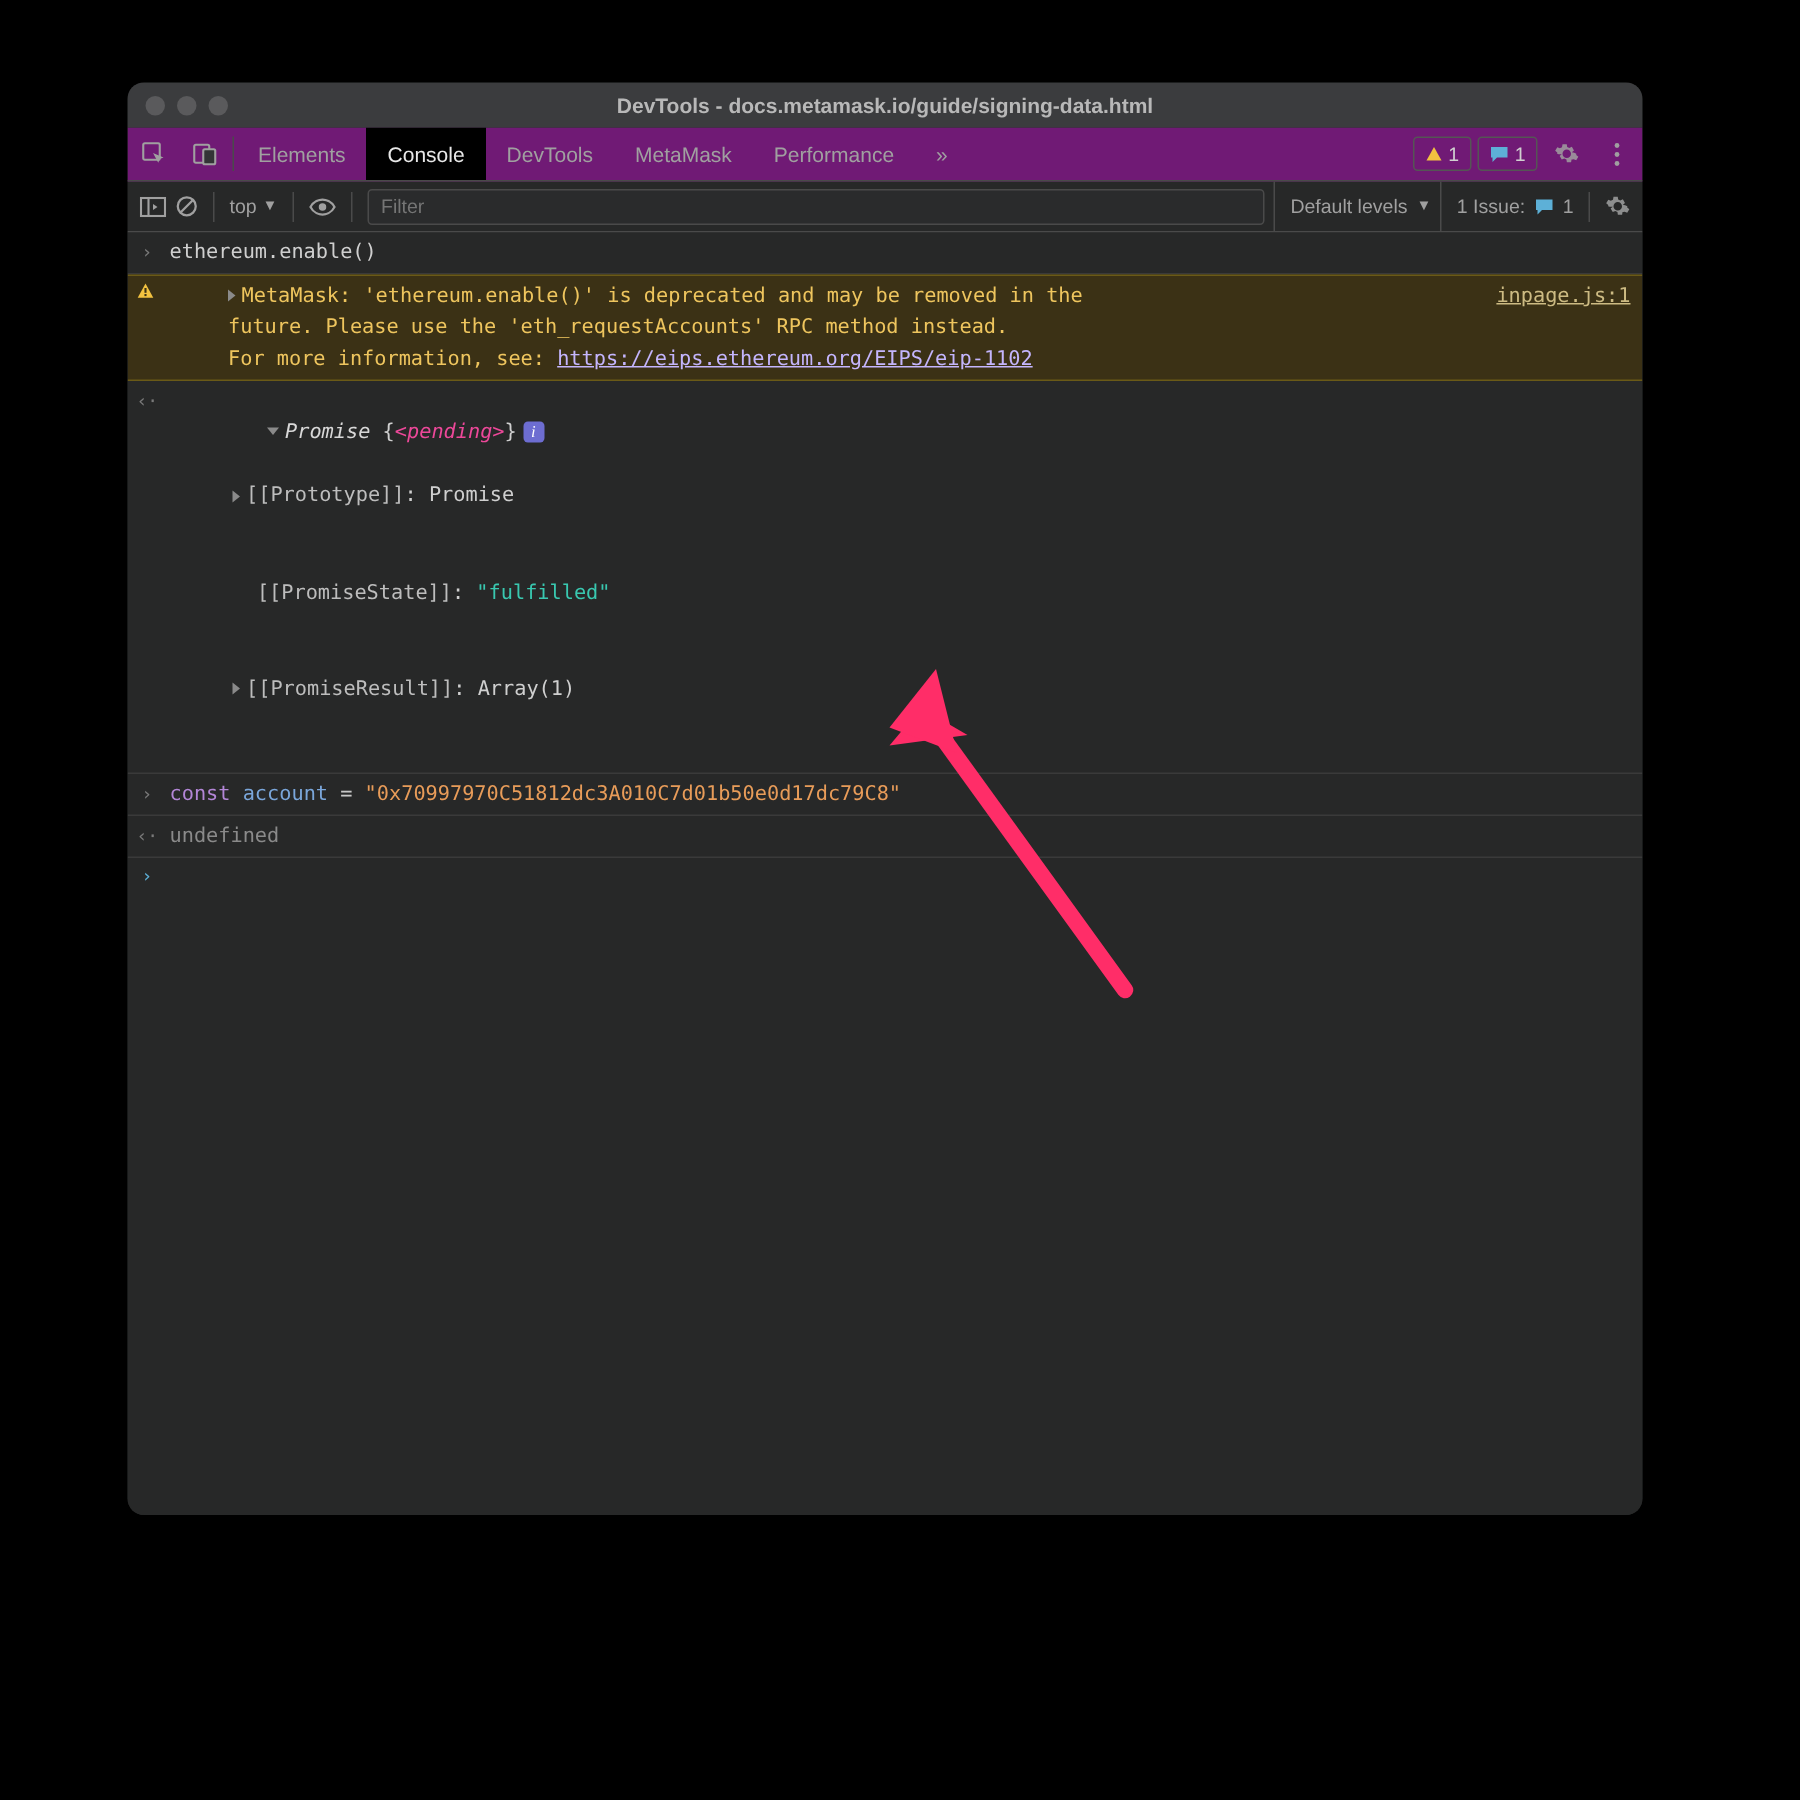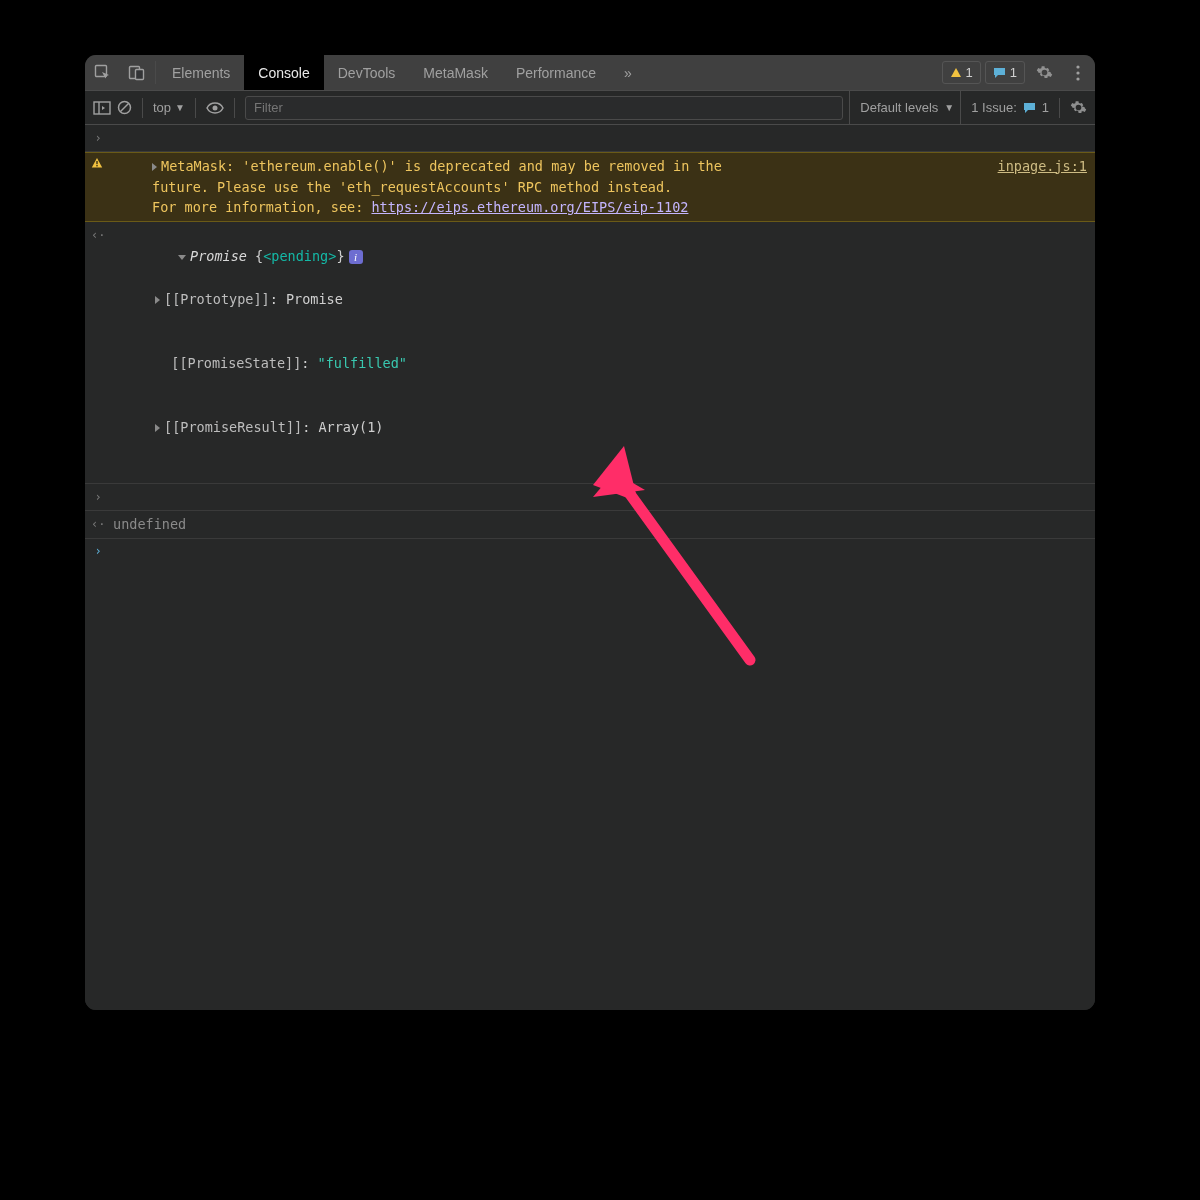--- a/index.html
+++ b/index.html
@@ -46,21 +46,21 @@
   }
   .titlebar-title {
     position: absolute;
     left: 0; right: 0;
     text-align: center;
     font-weight: 600;
     pointer-events: none;
   }
   .tabbar {
     height: 36px;
-    background: #404040;
+    background: #701a75;
     border-bottom: 1px solid #4a4a4a;
     display: flex;
     align-items: stretch;
     font-size: 14px;
     color: #a0a0a0;
   }
   .tabbar .iconbtn {
     width: 34px;
     display: flex;
     align-items: center;
@@ -180,21 +180,21 @@
     margin-right:4px;
   }
   .tri.right {
     border-top:4px solid transparent;
     border-bottom:4px solid transparent;
     border-left:5px solid #8a8a8a;
     border-right:none;
   }
   .obj { color:#cfcfcf; }
   .obj .promise { font-style: italic; color:#d8d8d8; }
-  .obj .pending { color:#14b8a6; }
+  .obj .pending { color:#ec4899; font-style: italic; }
   .info-i {
     display:inline-block; width:14px; height:14px;
     background:#6d6dd1; color:#fff; border-radius:3px;
     font-size:11px; text-align:center; line-height:14px;
     font-style: italic; font-family: serif;
     vertical-align: middle; margin-left:4px;
   }
   .obj-sub {
     padding-left: 42px;
     line-height:1.65;
@@ -215,20 +215,28 @@
     pointer-events:none;
   }
   .dd { font-size:10px; vertical-align:middle; }
   svg { display:block; }
 </style>
 </head>
 <body>
 
 <div class="window">
 
+  <div class="titlebar">
+    <div class="traffic">
+      <span></span>
+      <span></span>
+      <span></span>
+    </div>
+    <div class="titlebar-title">DevTools - docs.metamask.io/guide/signing-data.html</div>
+  </div>
 
   <div class="tabbar">
     <div class="iconbtn">
       <svg width="17" height="17" viewBox="0 0 17 17" fill="none" stroke="currentColor" stroke-width="1.4">
         <rect x="1.5" y="1.5" width="11" height="11" rx="1"></rect>
         <path d="M8 8 l7 3 -2.5 1 -1 2.5z" fill="currentColor" stroke="none"></path>
       </svg>
     </div>
     <div class="iconbtn">
       <svg width="17" height="17" viewBox="0 0 17 17" fill="none" stroke="currentColor" stroke-width="1.4">
@@ -314,20 +322,21 @@
       <svg width="17" height="17" viewBox="0 0 24 24" fill="#a0a0a0">
           <path d="M12 8a4 4 0 100 8 4 4 0 000-8zm9 4a7 7 0 01-.1 1.2l2 1.6-2 3.4-2.4-1a7 7 0 01-2 .1l-.4 2.6h-4l-.4-2.6a7 7 0 01-2-.9l-2.4 1-2-3.4 2-1.6A7 7 0 013 12a7 7 0 01.1-1.2l-2-1.6 2-3.4 2.4 1a7 7 0 012-.9L8 3h4l.4 2.6a7 7 0 012 .9l2.4-1 2 3.4-2 1.6A7 7 0 0121 12z" opacity=".85"></path>
         </svg>
     </div>
   </div>
 
   <div class="console">
 
     <div class="line">
       <div class="gutter">›</div>
+      <div class="content">ethereum.enable()</div>
     </div>
 
     <div class="line warn">
       <div class="gutter">
         <svg width="12" height="12" viewBox="0 0 12 12">
             <path d="M6 1 L11.2 10.5 H0.8 Z" fill="#f2c240"></path>
             <rect x="5.3" y="4" width="1.4" height="3.2" fill="#3b3115"></rect>
             <rect x="5.3" y="8" width="1.4" height="1.4" fill="#3b3115"></rect>
           </svg>
       </div>
@@ -340,20 +349,21 @@
       <div class="content obj">
         <span class="tri"></span><span class="promise">Promise</span> <span>{</span><span class="pending">&lt;pending&gt;</span><span>}</span><span class="info-i">i</span>
         <div class="obj-sub"><span class="tri right"></span><span class="k">[[Prototype]]</span>: <span>Promise</span></div>
         <div class="obj-sub">&nbsp;&nbsp;<span class="k">[[PromiseState]]</span>: <span class="str">"fulfilled"</span></div>
         <div class="obj-sub"><span class="tri right"></span><span class="k">[[PromiseResult]]</span>: <span>Array(1)</span></div>
       </div>
     </div>
 
     <div class="line">
       <div class="gutter">›</div>
+      <div class="content code"><span class="kw">const</span> <span class="var">account</span><span class="op"> = </span><span class="s">"0x70997970C51812dc3A010C7d01b50e0d17dc79C8"</span></div>
     </div>
 
     <div class="line">
       <div class="gutter">‹·</div>
       <div class="content undef">undefined</div>
     </div>
 
     <div class="prompt-empty">
       <div class="gutter blue">›</div>
     </div>

